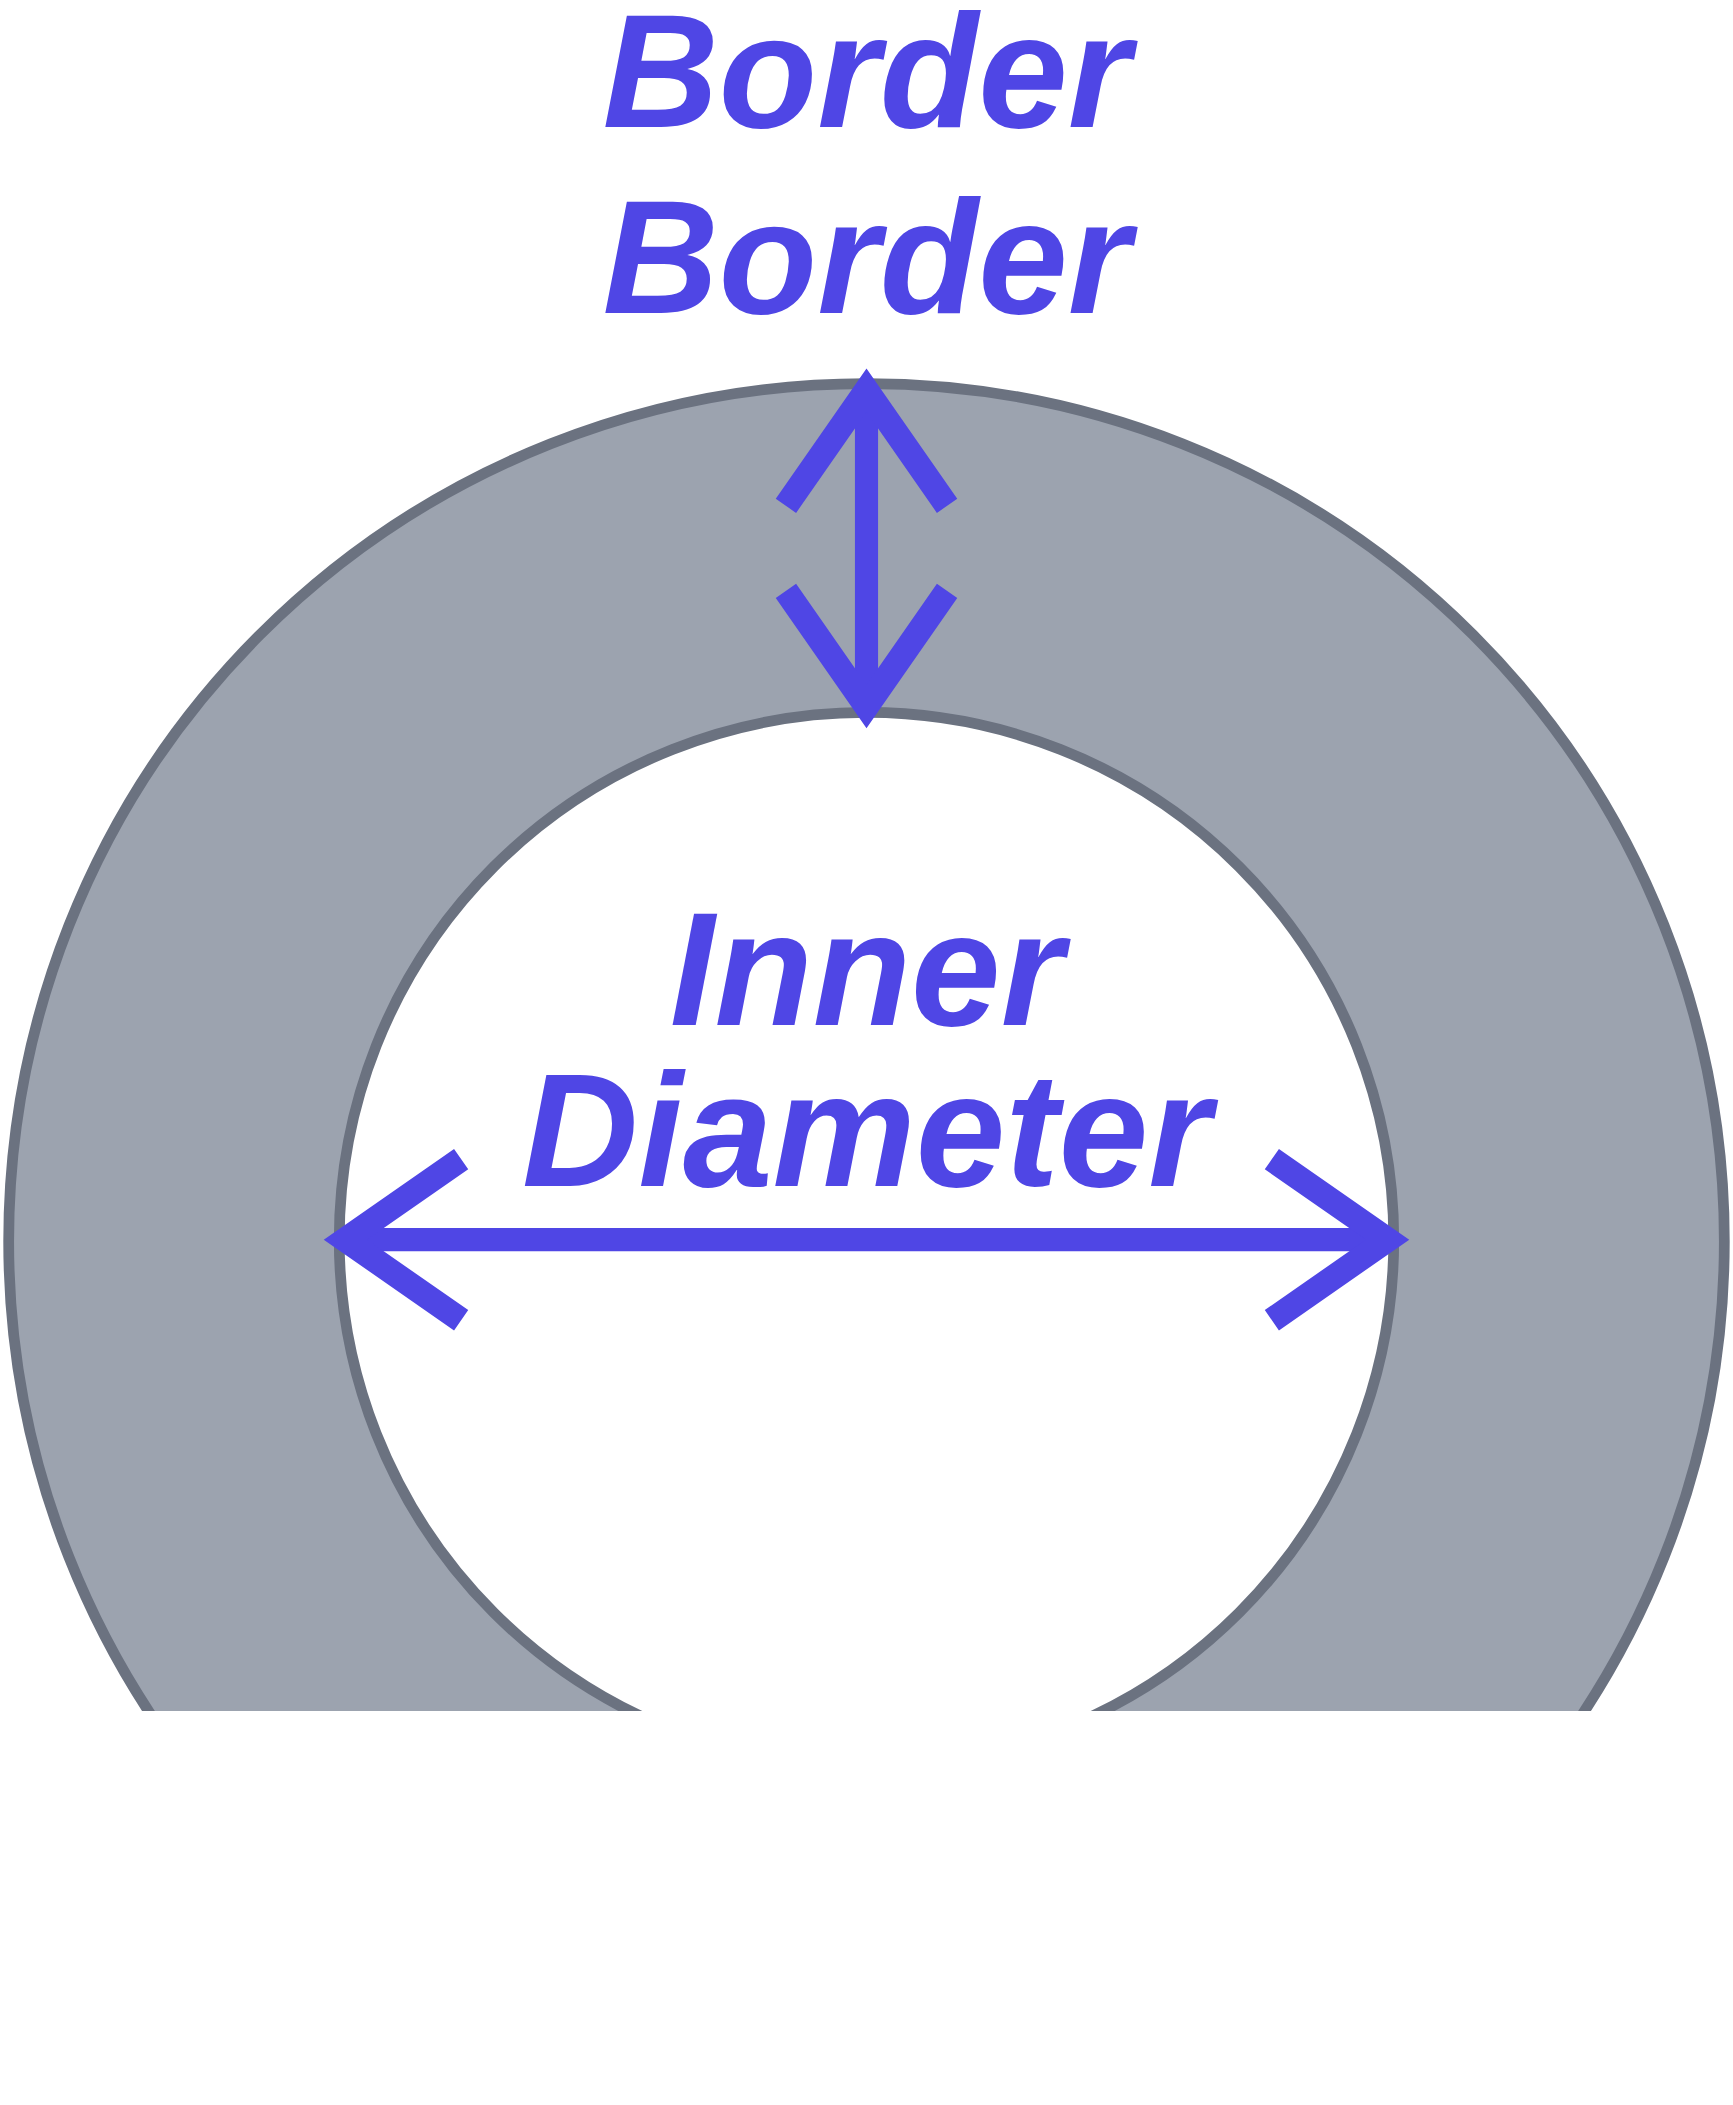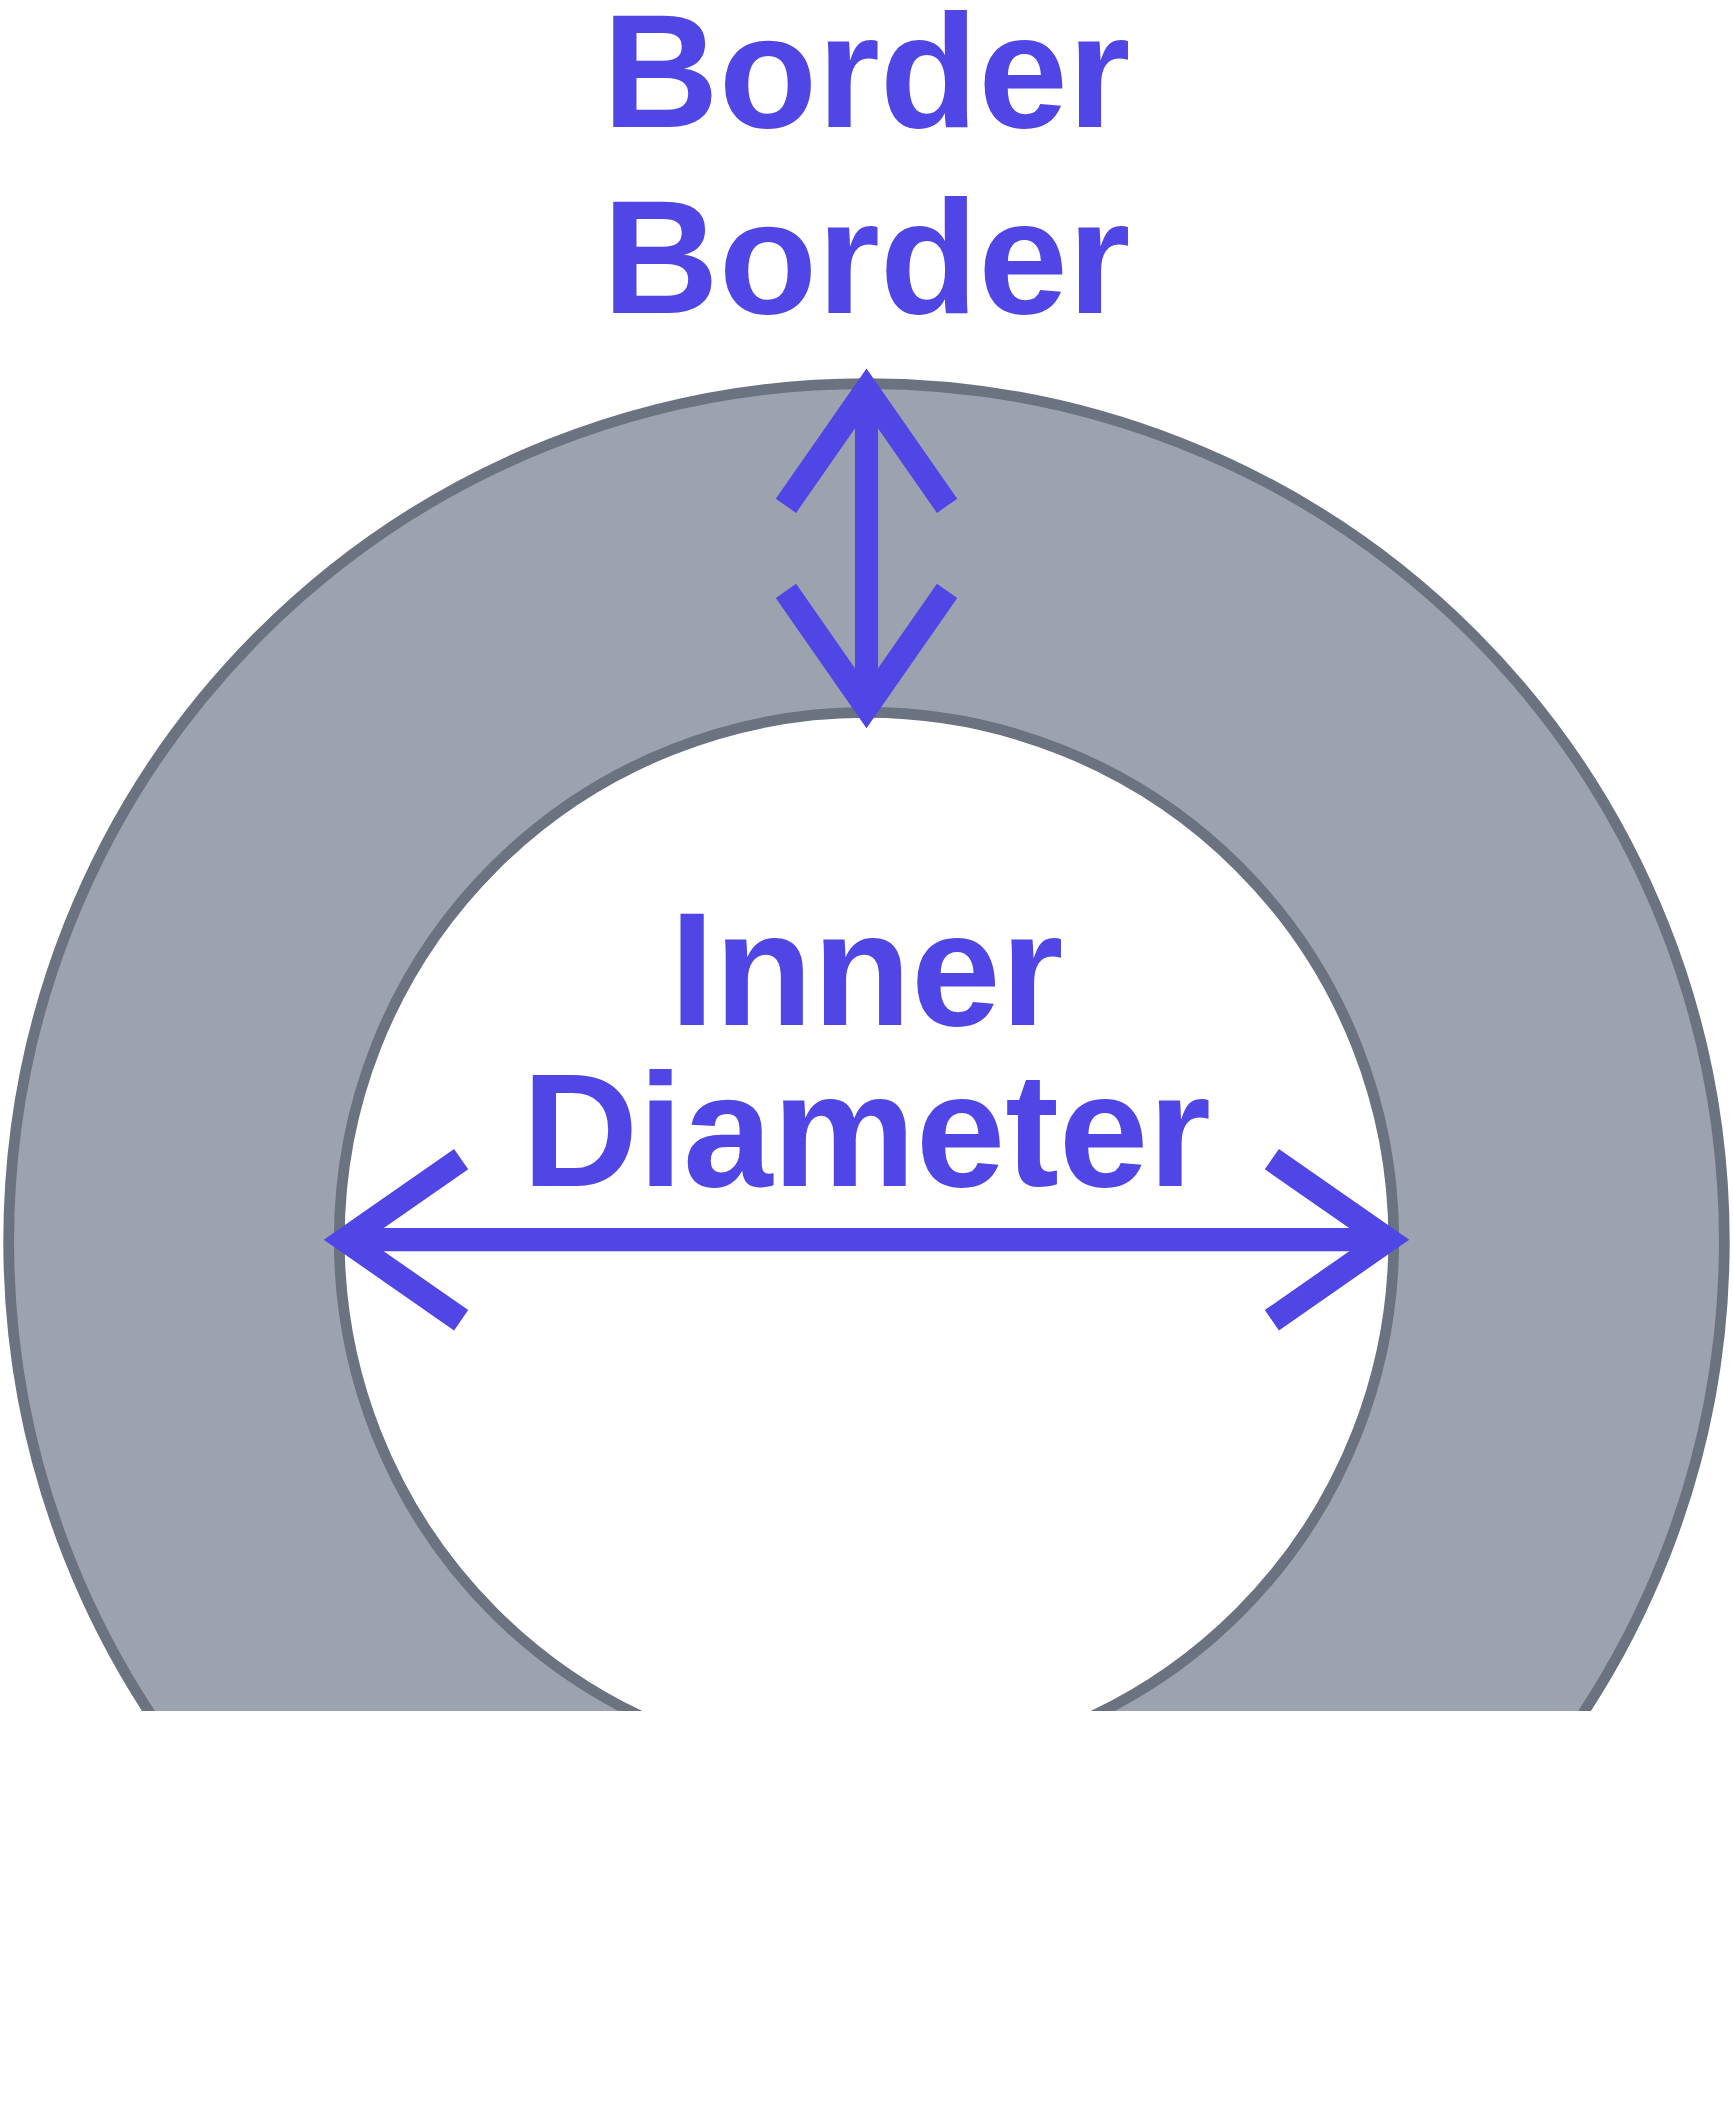--- a/index.html
+++ b/index.html
@@ -10,20 +10,21 @@
   }
   *{margin:0;padding:0;box-sizing:border-box;}
   html,body{background:var(--bg);}
   .canvas{
     position:relative;
     width:1733px;
     height:1711px;
     background:var(--bg);
     overflow:hidden;
     font-family:"Liberation Sans","DejaVu Sans",sans-serif;
+    font-style:italic;
   }
   .diagram-svg{
     position:absolute;
     left:0; top:0;
     width:1733px;
     height:2105px;
     display:block;
   }
   .label{
     position:absolute;

